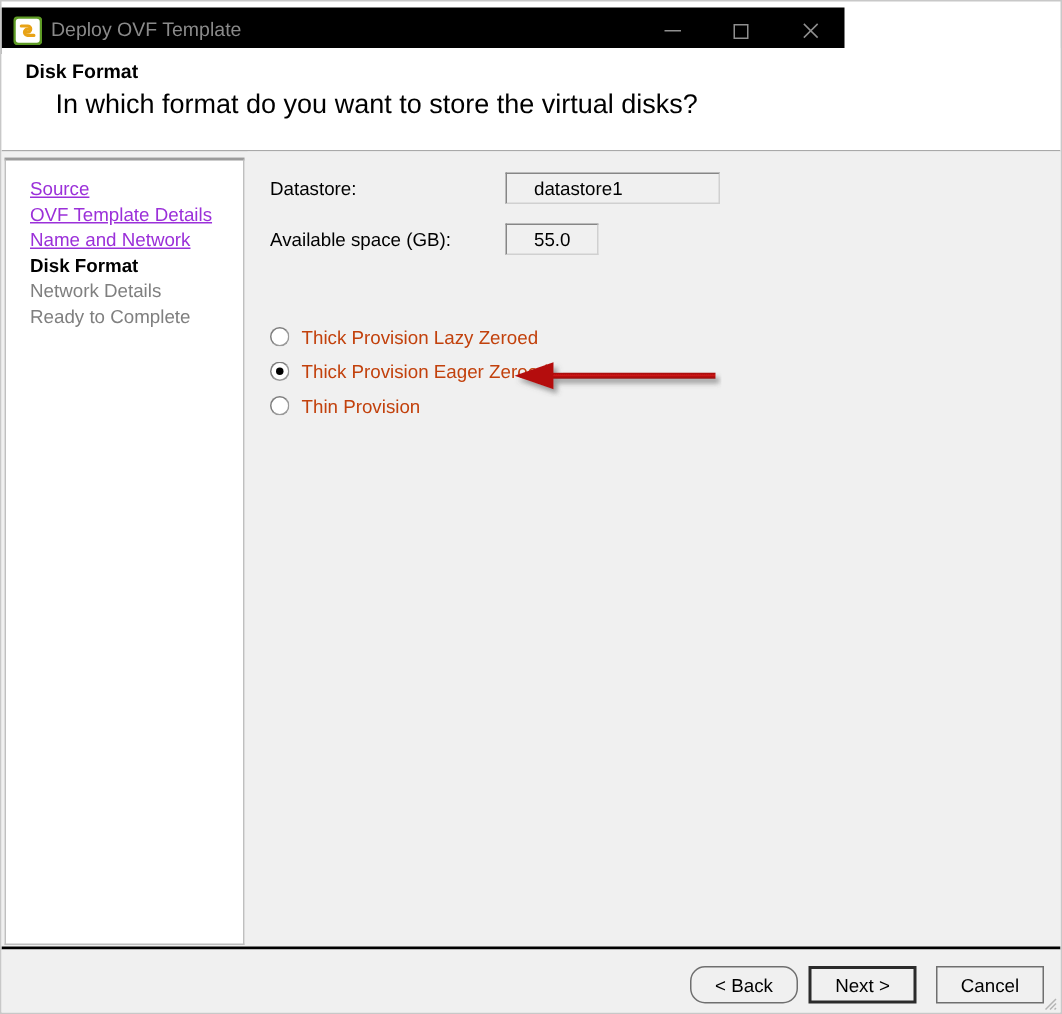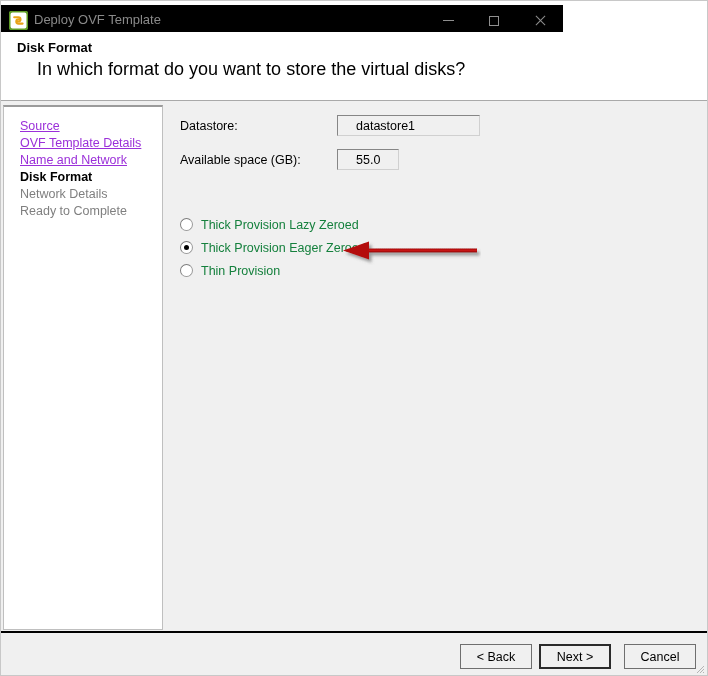--- a/index.html
+++ b/index.html
@@ -231,21 +231,21 @@
   .radio-row.selected .radio-mark:after {
     content: "";
     position: absolute;
     left: 3px; top: 3px;
     width: 5px; height: 5px;
     border-radius: 50%;
     background: #000000;
   }
   .radio-label {
     font-size: 12.5px;
-    color: #15803d;
+    color: #c2410c;
     white-space: nowrap;
     text-align: center;
   }
 
   
   .annot-arrow {
     position: absolute;
     left: 338px; top: 238px;
     width: 142px; height: 26px;
     pointer-events: none;
@@ -274,21 +274,21 @@
     background: #f0f0f0;
     border: 1px solid #6f6f6f;
     font-family: "Liberation Sans", sans-serif;
     font-size: 12.5px;
     color: #000000;
     display: flex;
     align-items: center;
     justify-content: center;
     cursor: default;
   }
-  .btn-back   { left: 459px; width: 72px; }
+  .btn-back   { left: 459px; width: 72px; border-radius: 10px; }
   .btn-next   { left: 538px; width: 72px; border: 2px solid #2b2b2b; }
   .btn-cancel { left: 623px; width: 72px; }
 
   .resize-grip {
     position: absolute;
     right: 2px; bottom: 1px;
     width: 12px; height: 12px;
   }
 </style>
 </head>

